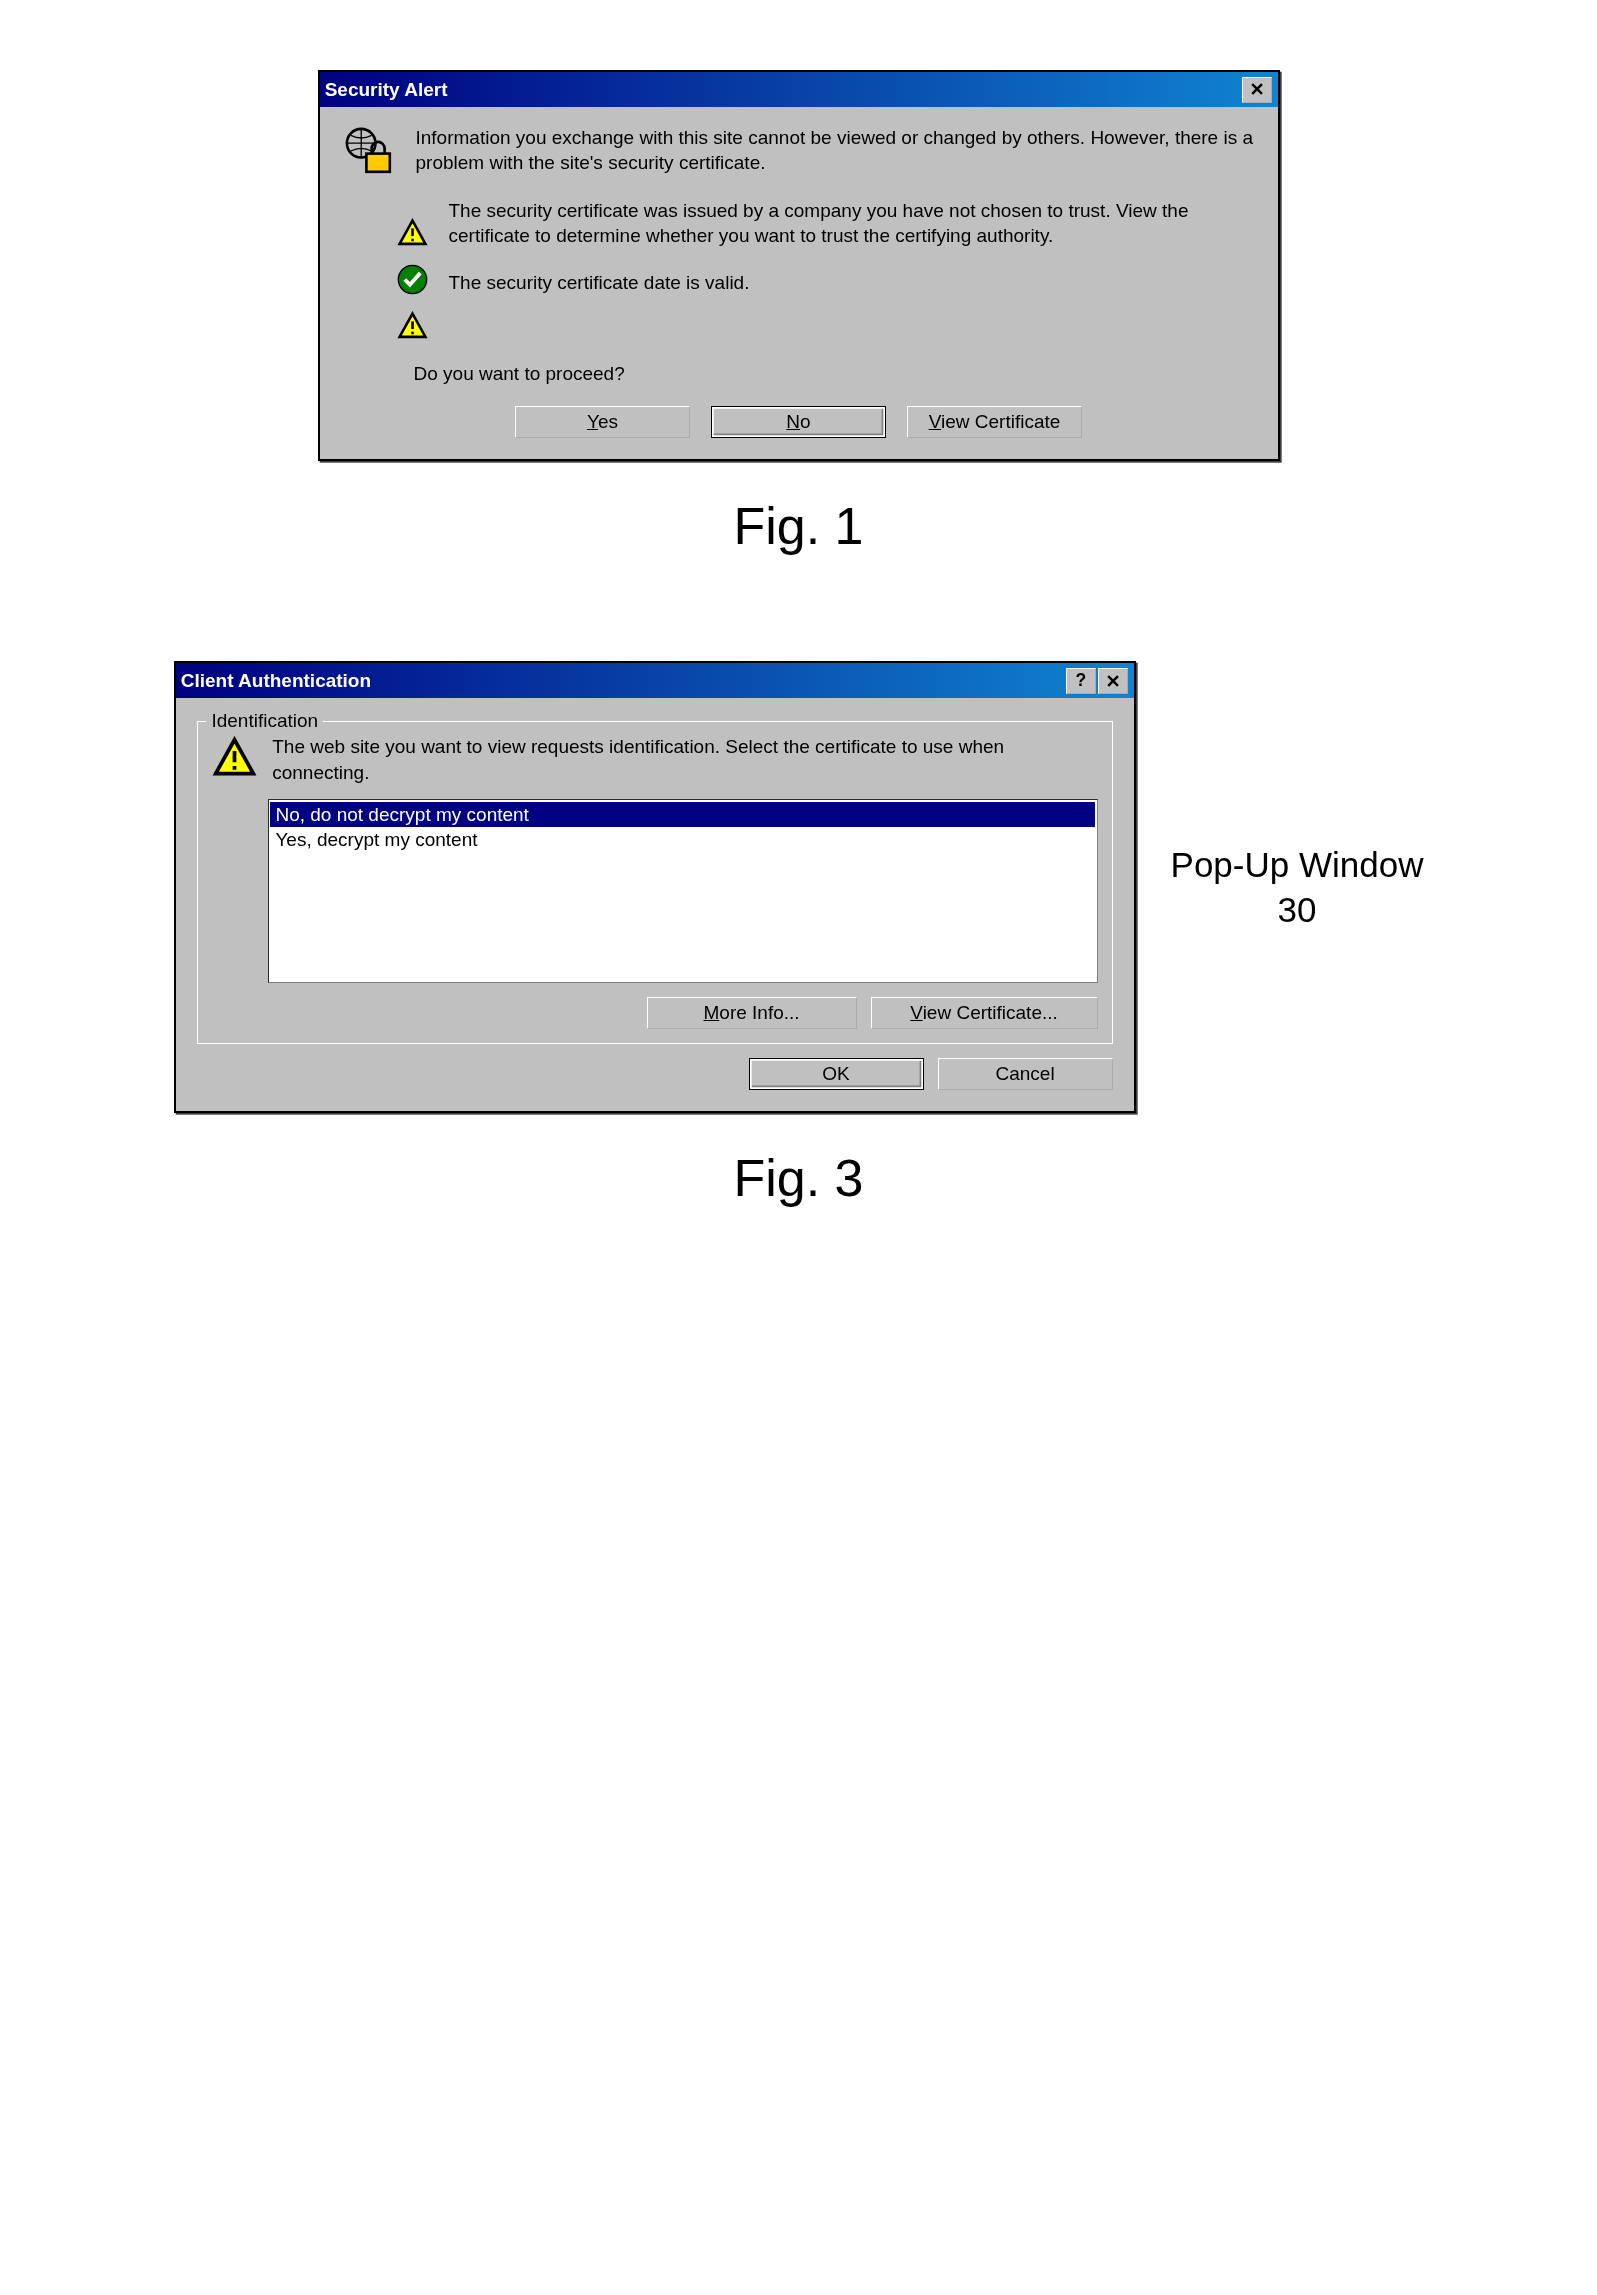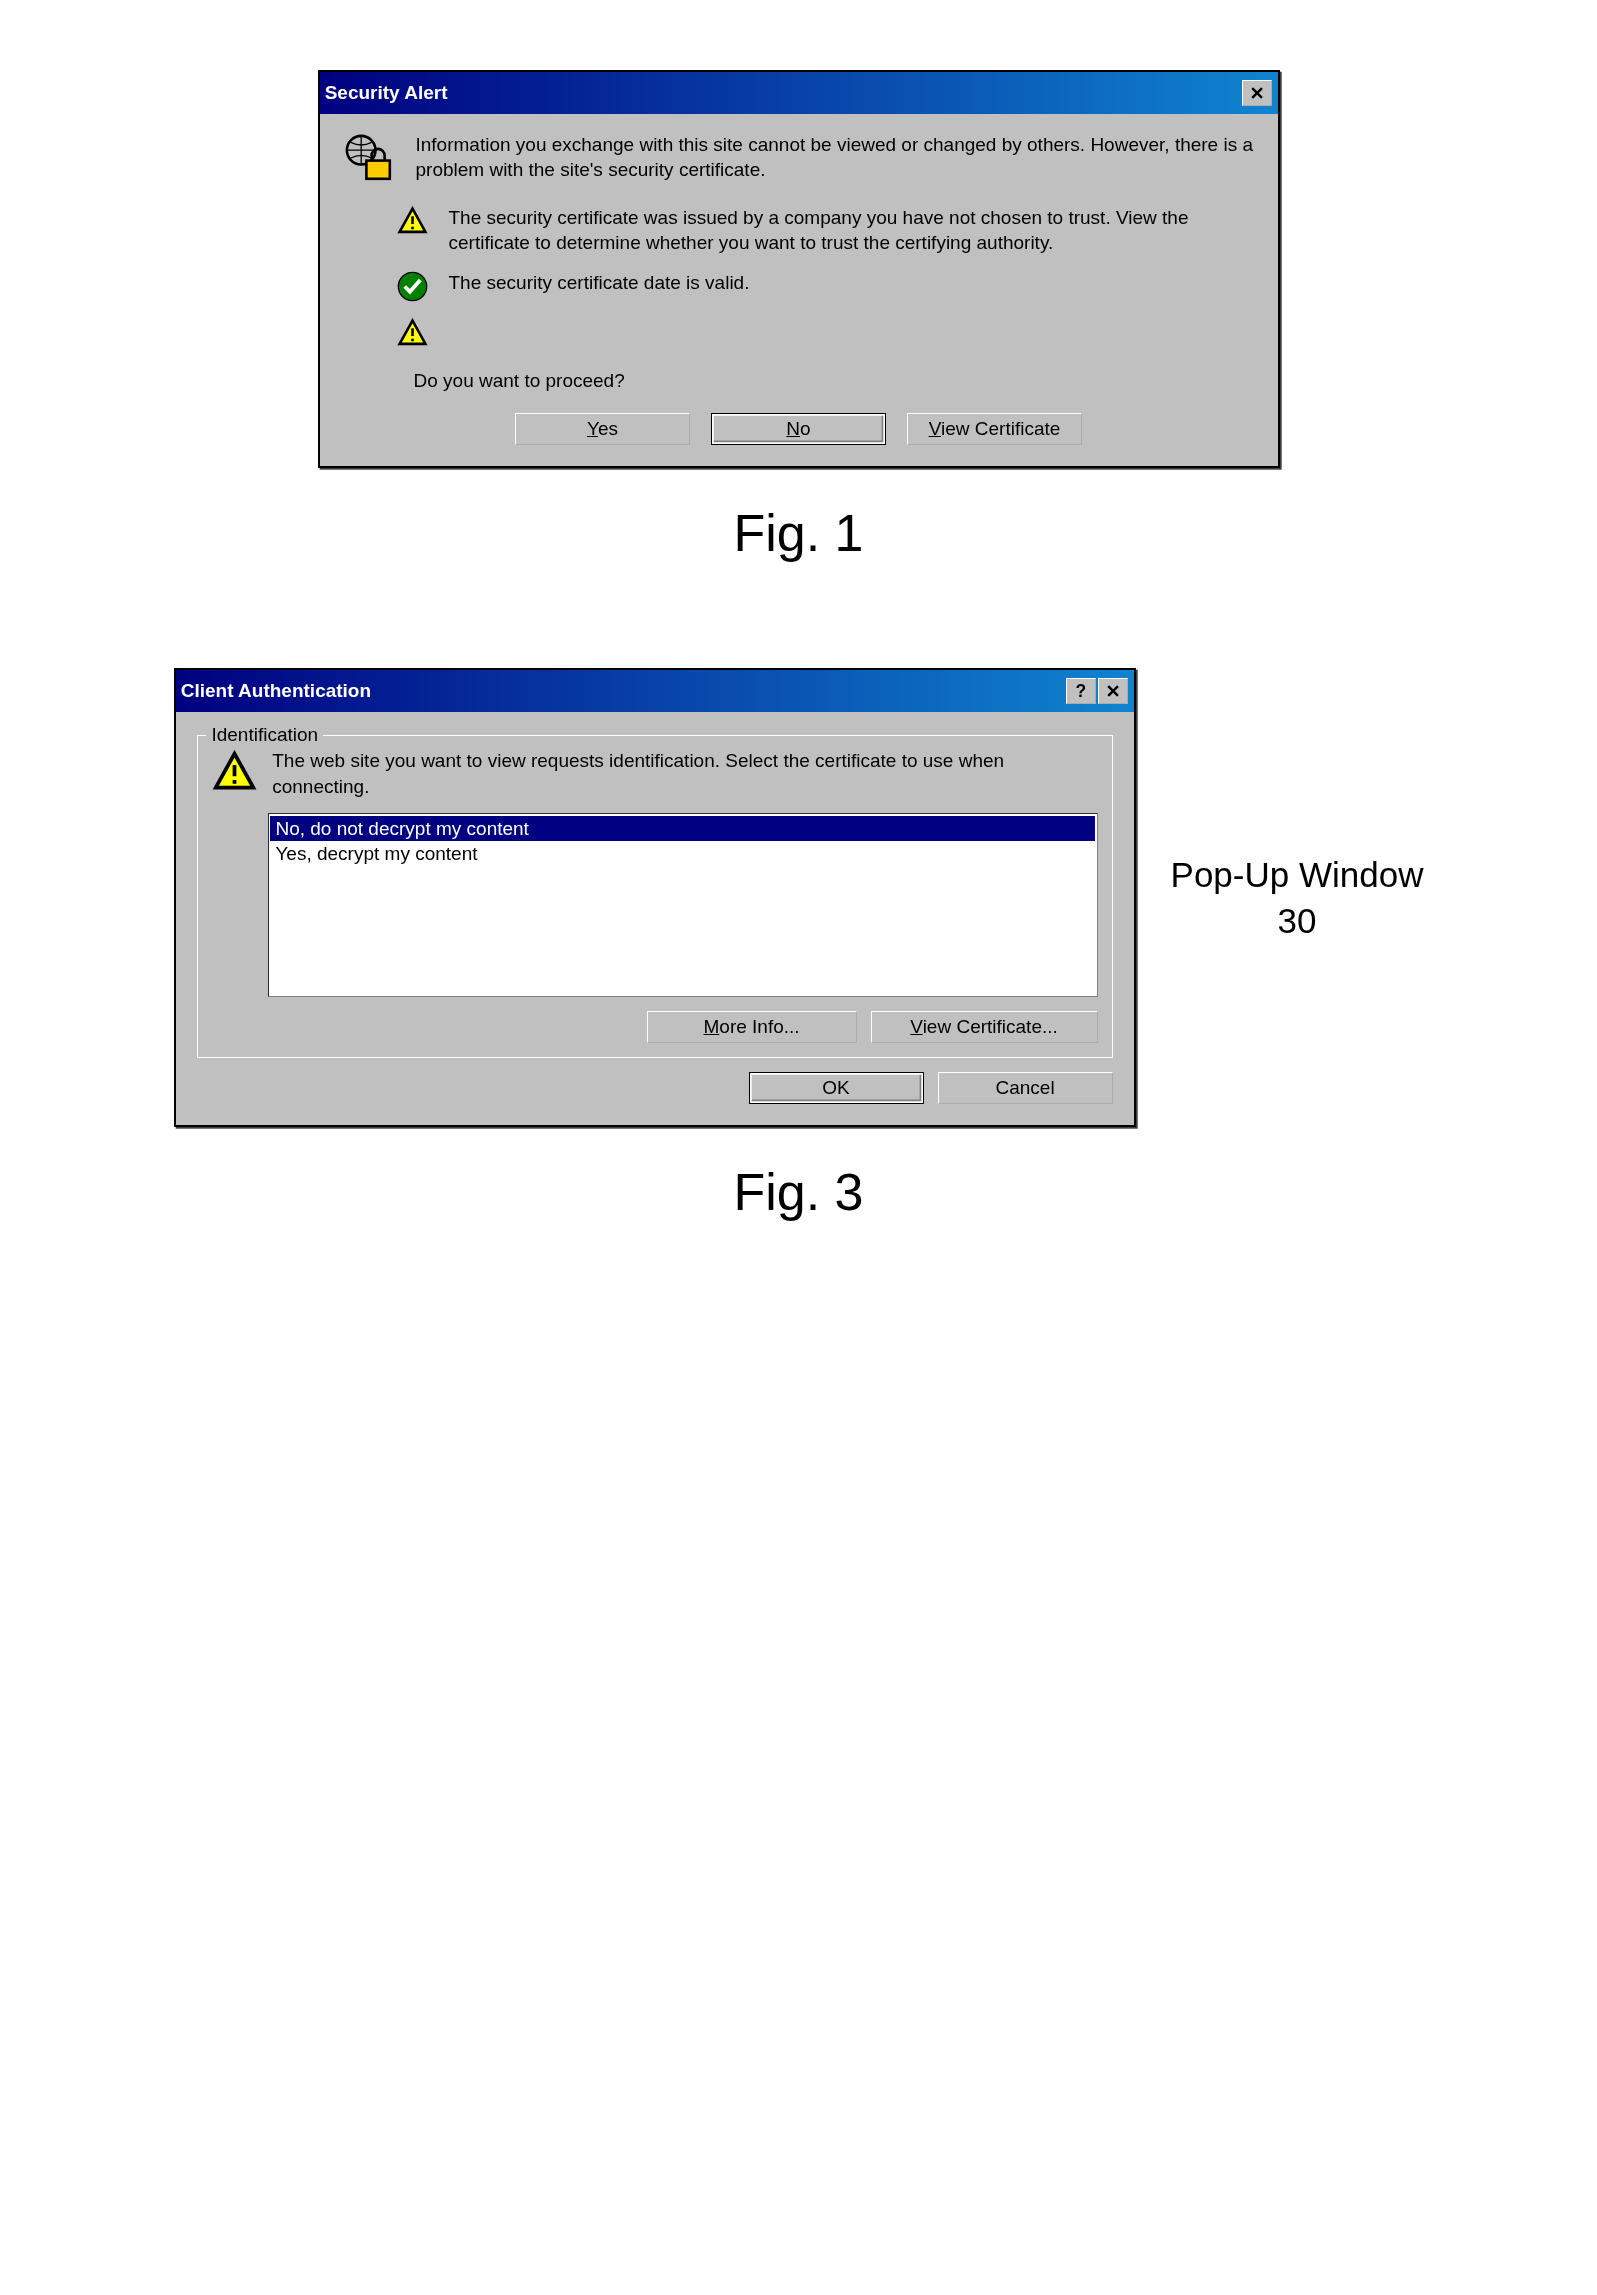--- a/index.html
+++ b/index.html
@@ -44,21 +44,21 @@
       background: #c0c0c0;
       box-shadow: 1.7px 1.7px 0 #404040;
       width: 962px;
     }
     .titlebar {
       background: linear-gradient(to right, #000080, #1084d0);
       color: #fff;
       display: flex;
       align-items: center;
       padding: 3.5px 5.2px;
-      height: 42px;
+      height: 35px;
     }
     .title-text {
       font-weight: bold;
       flex: 1;
       font-size: 19px;
     }
     .titlebar-btn {
       width: 30px;
       height: 26px;
       background: #c0c0c0;
@@ -86,20 +86,21 @@
     .lock-icon {
       width: 56px;
       height: 52px;
       flex-shrink: 0;
     }
     .sa-text { line-height: 1.35; }
     .sa-bullet {
       display: flex;
       gap: 21px;
       margin: 14px 0 14px 56px;
+      align-items: flex-end;
     }
     .bullet-icon {
       width: 31px;
       height: 31px;
       flex-shrink: 0;
       margin-top: 1.7px;
     }
     .sa-proceed {
       margin: 21px 0 21px 73px;
     }

